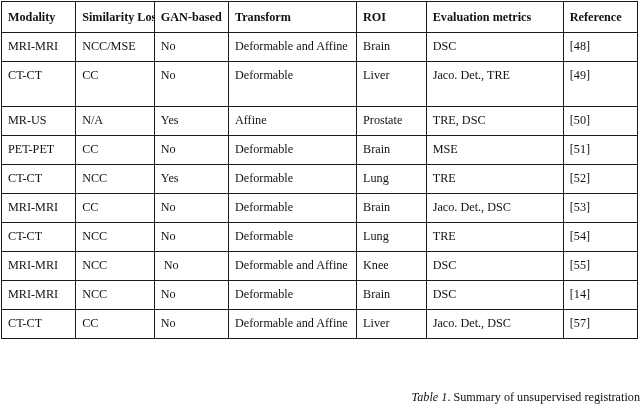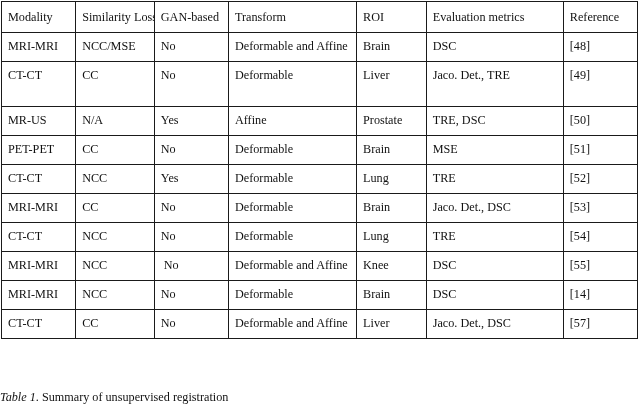--- a/index.html
+++ b/index.html
@@ -27,39 +27,39 @@
     table.summary th, table.summary td {
       border: 1.5px solid #1a1a1a;
       text-align: left;
       vertical-align: top;
       padding: 6px 0 0 6px;
       line-height: 14px;
       white-space: nowrap;
       overflow: hidden;
     }
     table.summary th {
-      font-weight: normal;
+      font-weight: bold;
       height: 22px;
       padding-top: 8px;
     }
     table.summary td {
       height: 22px;
     }
     table.summary tr.tall td {
       height: 38px;
     }
     td.wrap {
       white-space: normal !important;
     }
     .caption {
       position: absolute;
       top: 390px;
       left: 0;
       width: 640px;
-      text-align: left;
+      text-align: right;
       font-size: 12.2px;
       line-height: 14px;
     }
     .caption .label {
       font-style: italic;
     }
   </style>
 </head>
 <body>
 

